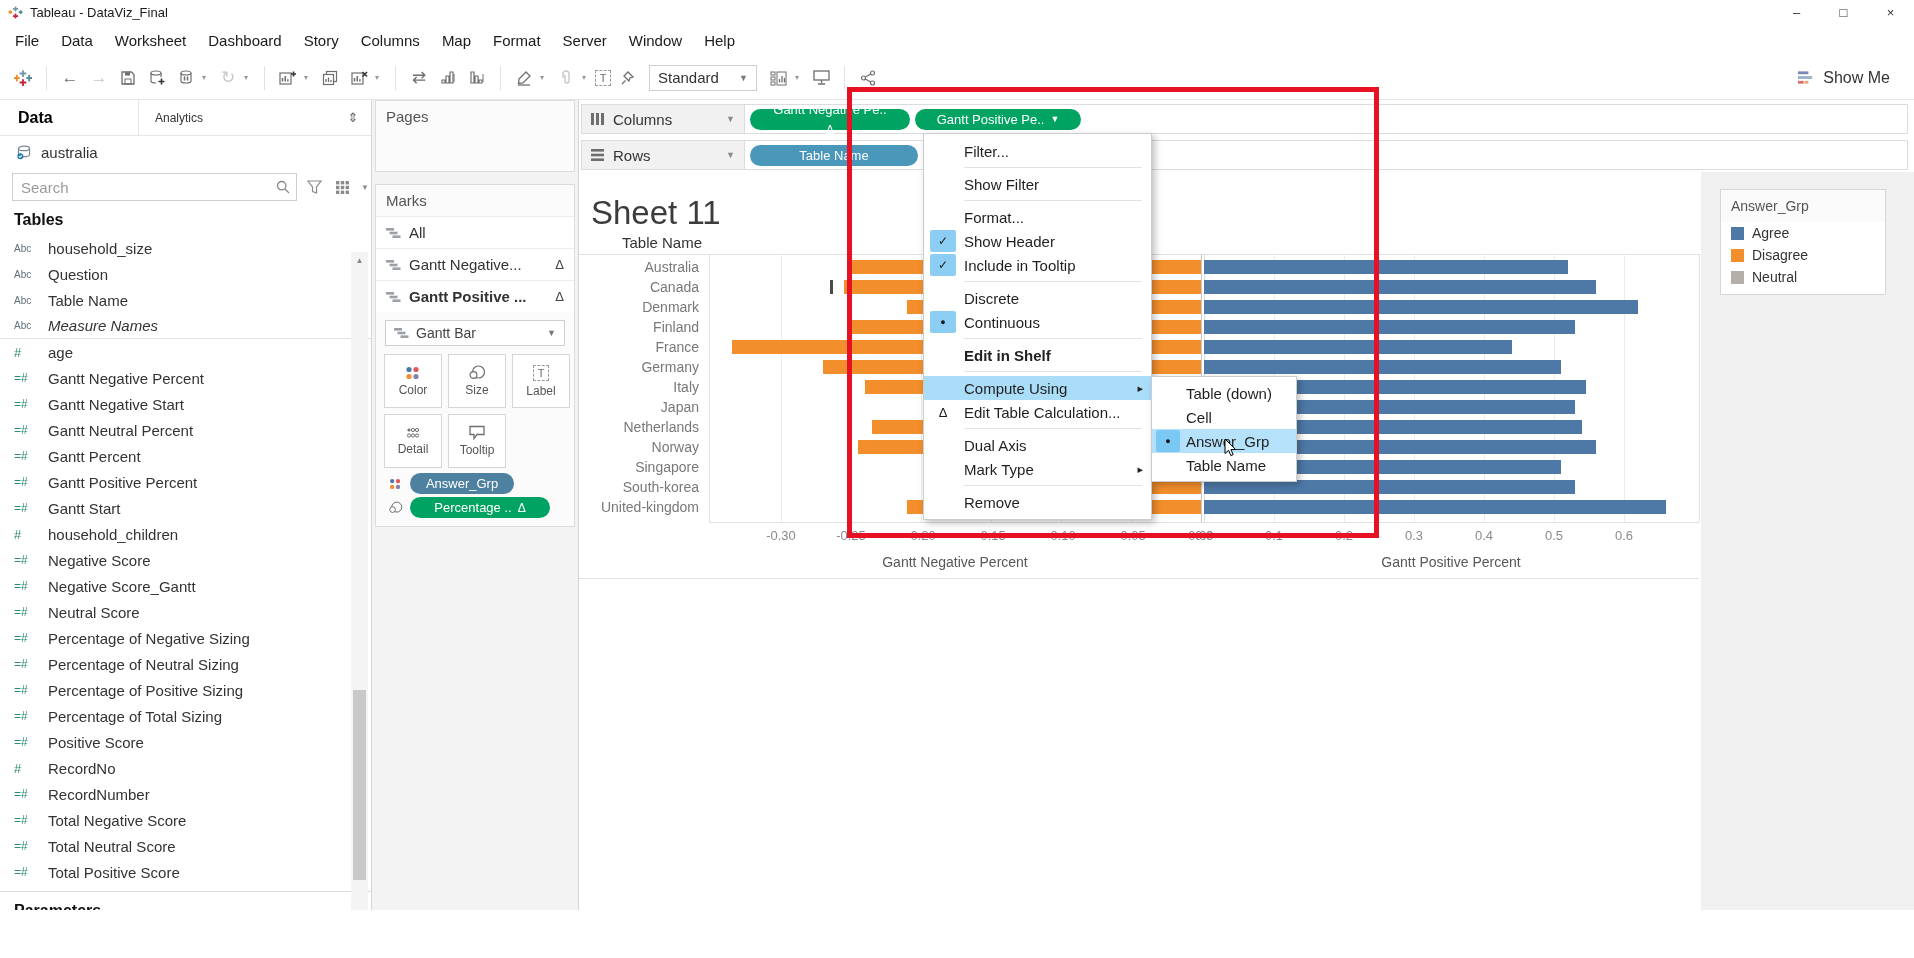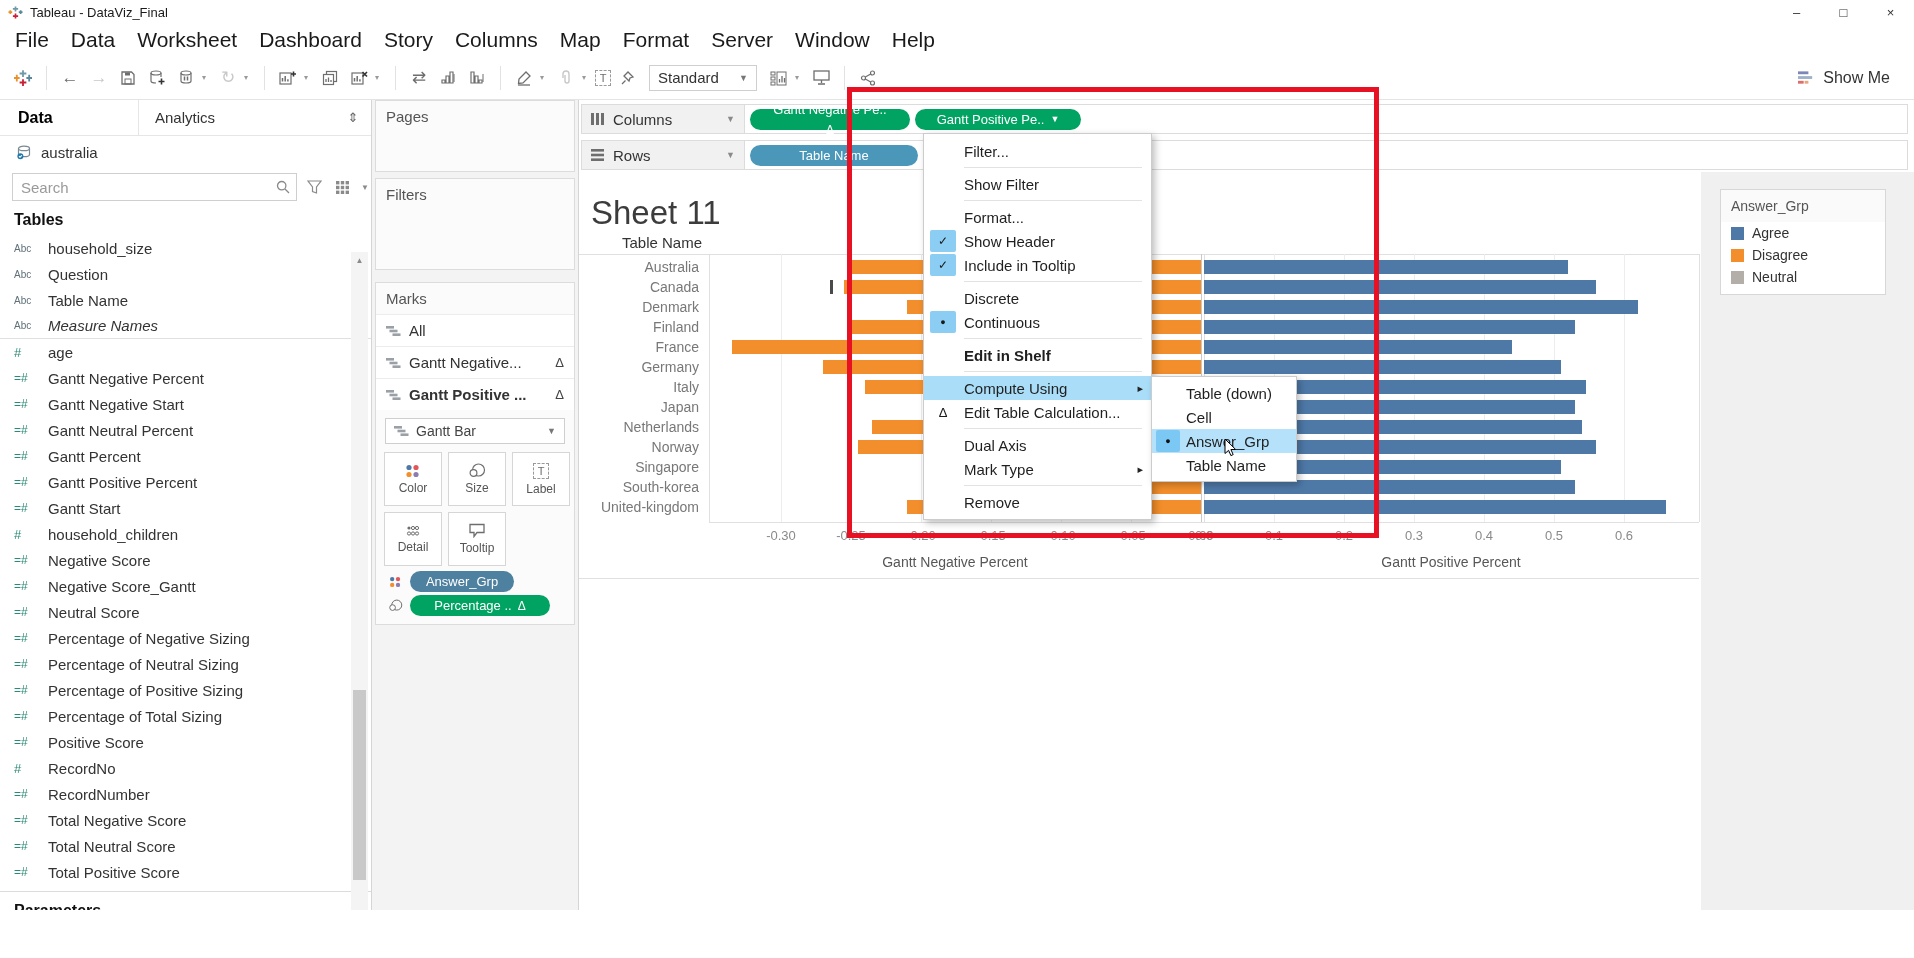--- a/index.html
+++ b/index.html
@@ -8,21 +8,21 @@
   .app { position:relative; width:1914px; height:910px; background:#14532d; overflow:hidden; }
 
   
   .titlebar { height:24px; display:flex; align-items:center; padding-left:6px; font-size:13px; color:#1a1a1a; background:#fff; }
   .tb-logo { width:18px; height:16px; display:flex; align-items:center; justify-content:center; margin-right:6px; }
   .win-controls { margin-left:auto; display:flex; height:24px; }
   .wc { width:47px; display:flex; align-items:center; justify-content:center; font-size:13px; color:#333; }
 
   
   .menubar { height:32px; display:flex; align-items:center; padding-left:4px; background:#fff; }
-  .menu-item { padding:0 11px; font-size:21px; color:#1a1a1a; }
+  .menu-item { padding:0 11px; font-size:15px; color:#1a1a1a; }
 
   
   .toolbar { height:44px; display:flex; align-items:center; padding:0 10px; gap:3px; background:#fff; border-bottom:1px solid #e4e4e4; }
   .tool { min-width:26px; height:28px; display:flex; align-items:center; justify-content:center; color:#6e6e6e; font-size:17px; }
   .tool.dis { color:#c8c8c8; }
   .tcaret { font-size:8px; color:#9a9a9a; width:10px; }
   .tsep { width:1px; height:24px; background:#e2e2e2; margin:0 7px; }
   .fitbox { width:108px; height:26px; border:1px solid #cfcfcf; display:flex; align-items:center; padding:0 8px; font-size:15px; color:#333; margin:0 6px; }
   .fitbox .fb-caret { margin-left:auto; font-size:9px; color:#777; }
   .showme { margin-left:auto; display:flex; align-items:center; gap:8px; font-size:16px; color:#333; padding-right:14px; }
@@ -30,21 +30,21 @@
 
   
   .main { display:flex; height:858px; }
   .data-panel { width:372px; border-right:1px solid #d5d5d5; position:relative; background:#fff; overflow:hidden; flex:none; }
   .cards-panel { width:207px; border-right:1px solid #d5d5d5; background:#f3f3f3; padding:0 3px; display:flex; flex-direction:column; gap:6px; overflow:hidden; flex:none; }
   .sheet-area { flex:1; position:relative; background:#fff; overflow:hidden; }
 
   
   .tabs { height:36px; display:flex; align-items:stretch; border-bottom:1px solid #e6e6e6; }
   .tab-data { width:139px; display:flex; align-items:center; padding-left:18px; font-weight:bold; font-size:16px; color:#000; border-right:1px solid #e6e6e6; }
-  .tab-analytics { flex:1; display:flex; align-items:center; padding-left:16px; font-size:15px; color:#333; }
+  .tab-analytics { flex:1; display:flex; align-items:center; padding-left:16px; font-size:12px; color:#333; }
   .tab-pinner { width:36px; display:flex; align-items:center; justify-content:center; color:#666; font-size:13px; }
   .dsrow { display:flex; align-items:center; gap:8px; padding:8px 0 6px 16px; font-size:15px; color:#333; }
   .searchrow { display:flex; align-items:center; gap:6px; margin:6px 0 0 12px; }
   .sbox { position:relative; width:288px; }
   .sbox input { width:100%; height:28px; border:1px solid #cfcfcf; padding:0 26px 0 8px; font-size:15px; font-family:"Liberation Sans",sans-serif; color:#333; outline:none; }
   .sbox input::placeholder { color:#9a9a9a; }
   .sbox svg { position:absolute; right:7px; top:7px; }
   .srbtn { width:22px; height:24px; display:flex; align-items:center; justify-content:center; }
   .tables-h, .params-h { font-weight:bold; font-size:16px; color:#111; padding:10px 14px 6px; }
   .fields { }
@@ -463,23 +463,20 @@
       <div class="vscroll">
         <span class="vs-arrow" style="top:0">▲</span>
         <span class="vs-thumb"></span>
 
       </div>
     </div>
 
     <div class="cards-panel">
       <div class="card pages">
           <div class="card-label">Pages</div>
-        </div>
-      <div class="card filters">
-          <div class="card-label">Filters</div>
         </div>
       <div class="card marks" style="margin-top:6px">
         <div class="card-label">Marks</div>
         <div>
             <div class="mlayer">
               <svg width="15" height="10" viewBox="0 0 15 10">
                 <rect x="0" y="0" width="8" height="2.6" fill="#9aa0a6"></rect>
                 <rect x="3.5" y="3.7" width="8" height="2.6" fill="#9aa0a6"></rect>
                 <rect x="6.5" y="7.4" width="8" height="2.6" fill="#9aa0a6"></rect>
               </svg>

